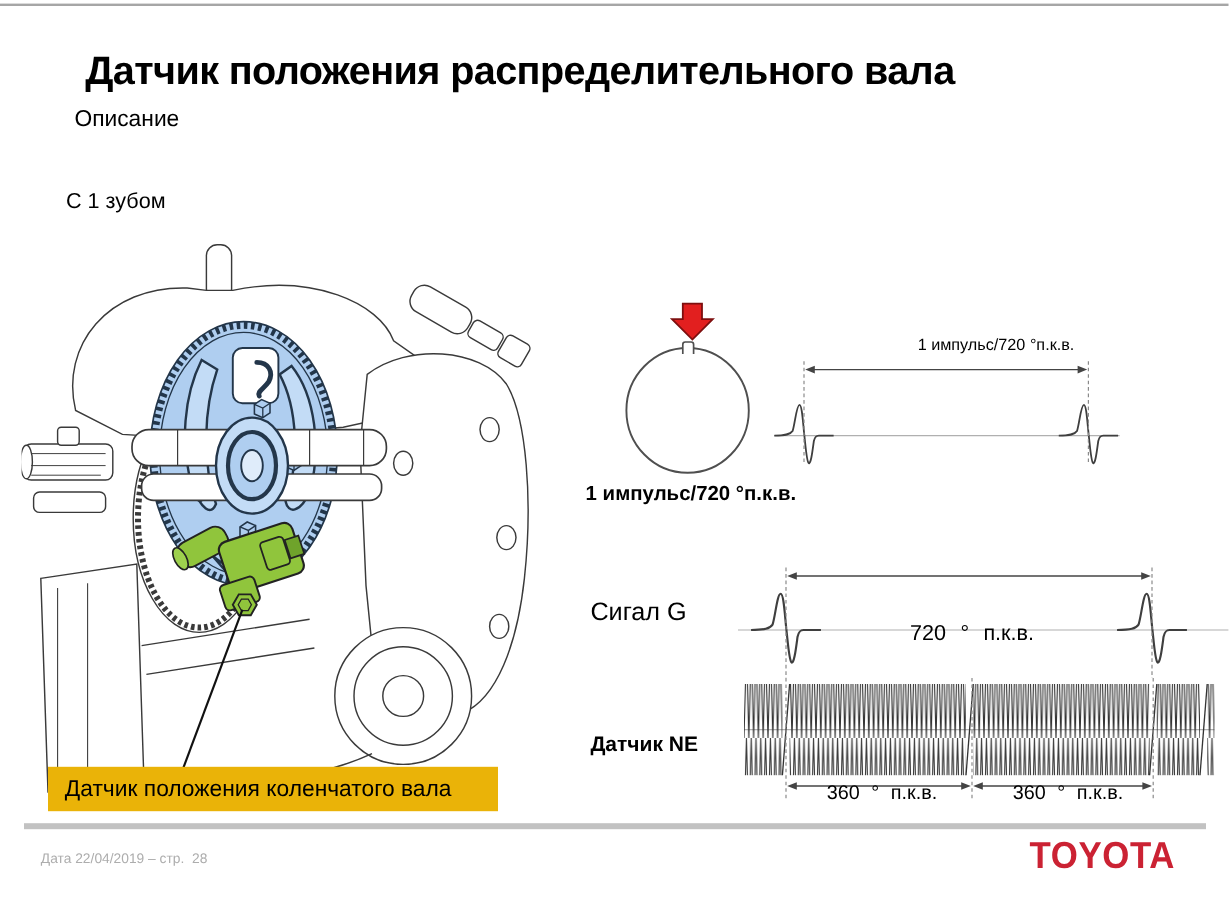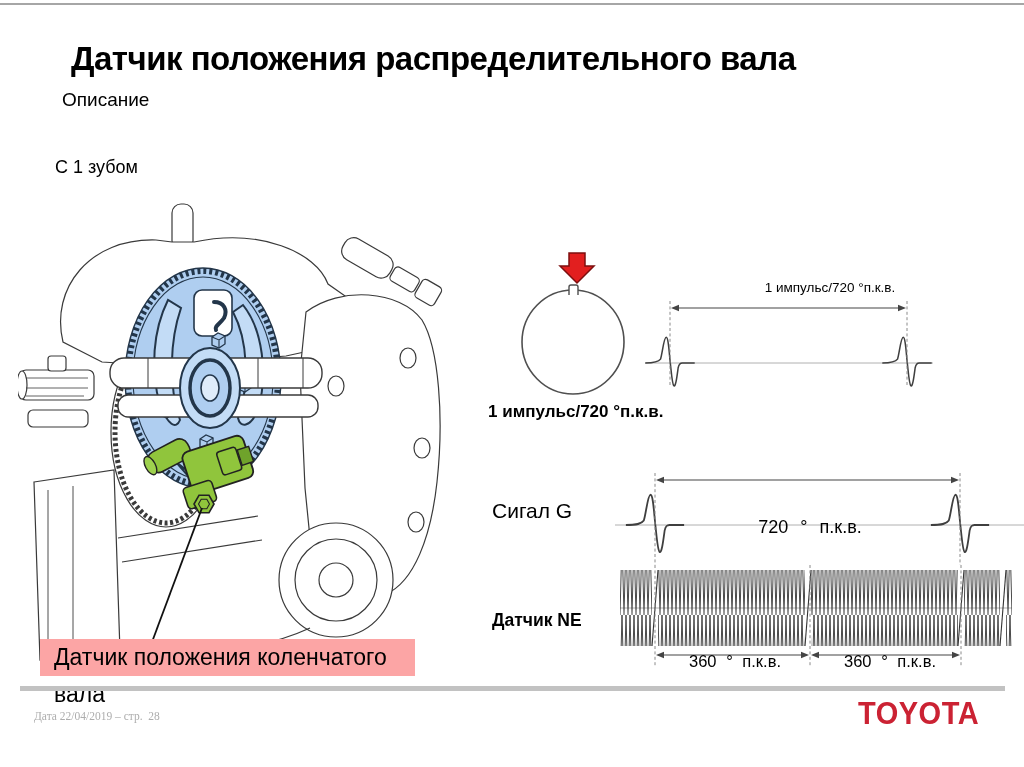--- a/index.html
+++ b/index.html
@@ -3,31 +3,31 @@
 <meta charset="utf-8">
 <style>
   html,body{margin:0;padding:0;background:#fff;}
   .slide{position:relative;width:1024px;height:767px;background:#fff;overflow:hidden;
          font-family:"Liberation Sans","DejaVu Sans",sans-serif;color:#000;}
   .abs{position:absolute;}
   .top-rule{left:0;top:3px;width:1024px;height:2px;background:#a6a6a6;}
   .title{left:55px;top:24px;width:940px;font-size:33px;font-weight:bold;letter-spacing:-0.5px;}
   .subtitle{left:62px;top:89px;font-size:19px;text-align:center;}
   .variant{left:55px;top:157px;font-size:18px;}
-  .callout{left:40px;top:639px;width:375px;height:37px;background:#fca5a5;
-           font-size:23px;line-height:37px;padding-left:14px;box-sizing:border-box;}
+  .callout{left:40px;top:639px;width:375px;height:37px;background:#eab308;
+           font-size:19px;line-height:37px;padding-left:14px;box-sizing:border-box;}
   .circle-caption{left:488px;top:402px;font-size:17px;font-weight:bold;}
   .dim-small{left:680px;top:280px;width:300px;text-align:center;font-size:13.5px;}
   .g-label{left:492px;top:499px;font-size:21px;font-weight:normal;}
   .g-dim{left:705px;top:482px;width:210px;text-align:center;font-size:18px;word-spacing:7px;margin-top:35px;}
   .ne-label{left:492px;top:610px;font-size:17.5px;font-weight:bold;}
   .ne-dim1{left:645px;top:652px;width:180px;text-align:center;font-size:16.5px;word-spacing:5px;}
   .ne-dim2{left:800px;top:652px;width:180px;text-align:center;font-size:16.5px;word-spacing:5px;}
   .footer-rule{left:20px;top:686px;width:985px;height:5px;background:#c2c2c2;}
-  .footer-date{left:34px;top:710px;font-size:11.5px;color:#adadad;white-space:pre;font-family:Liberation Serif, serif;}
+  .footer-date{left:34px;top:710px;font-size:11.5px;color:#adadad;white-space:pre;}
   .toyota{left:858px;top:696px;width:150px;font-size:29px;font-weight:bold;color:#CB2233;
           letter-spacing:0.5px;transform:scaleY(1.08);transform-origin:top left;}
   svg{position:absolute;}
 </style>
 </head>
 <body>
 
 <div class="slide">
 
   <div class="abs top-rule"></div>

